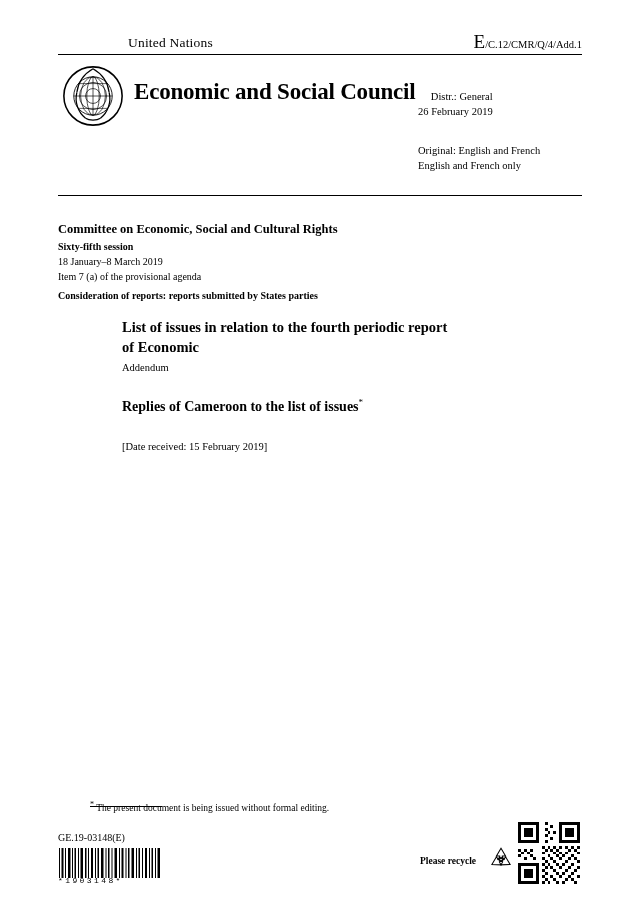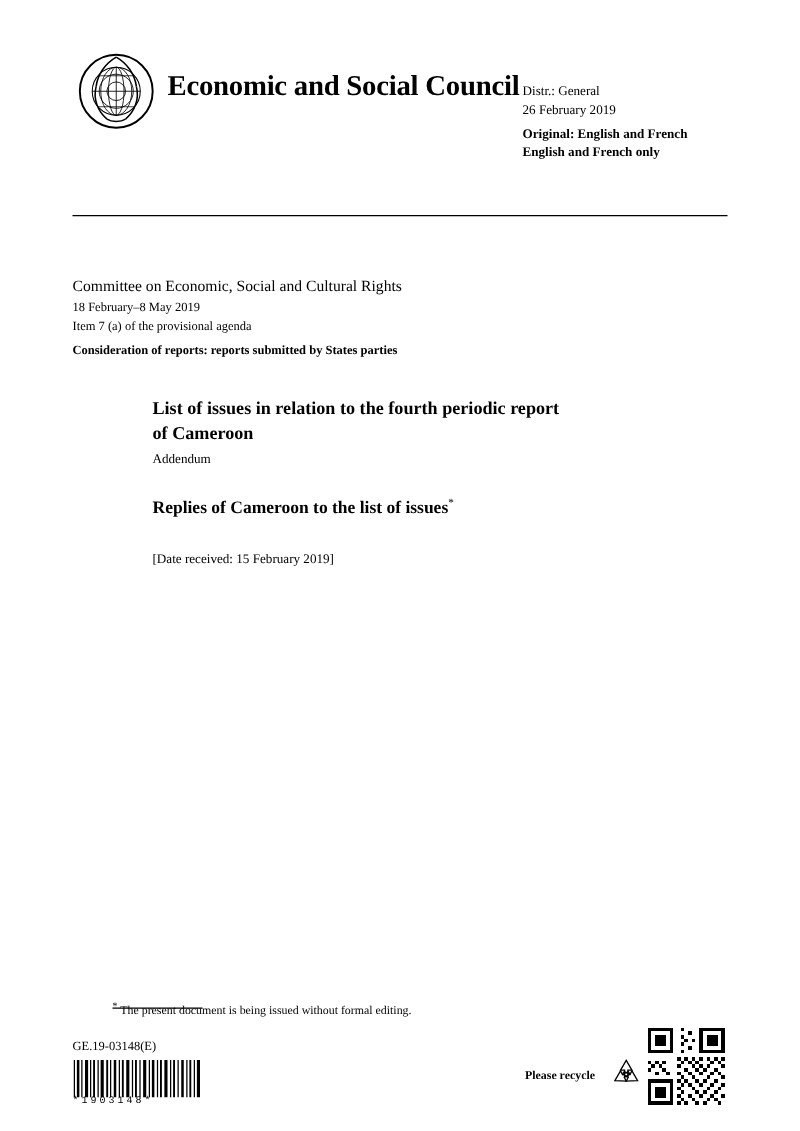--- a/index.html
+++ b/index.html
@@ -78,42 +78,42 @@
     font-family: "Liberation Serif", serif;
     letter-spacing: -0.2px;
   }
 
   .distr-block {
     position: absolute;
     left: 360px;
     top: 34px;
     font-size: 10.5px;
     line-height: 1.45;
+    text-align: right;
   }
   .orig-block {
     position: absolute;
     left: 360px;
-    top: 68px;
+    top: 88px;
     font-size: 10.5px;
     line-height: 1.45;
-    font-weight: bold;
   }
 
   
   .committee {
     position: absolute;
     left: 58px;
     top: 220px;
     width: 524px;
     font-size: 10.5px;
     line-height: 1.5;
   }
   .committee .l1 {
     font-size: 12.5px;
-    font-weight: normal;
+    font-weight: bold;
   }
   .committee .l2 { font-weight: bold; font-size: 10px; }
   .committee .l3 { font-size: 10px; }
   .committee .l4 { font-size: 10px; }
   .committee .l5 { font-weight: bold; font-size: 10px; margin-top: 4px; font-family: Liberation Serif, serif; }
   .committee .l6 { font-weight: bold; font-size: 10px; }
 
   
   .title-block {
     position: absolute;
@@ -206,20 +206,26 @@
     width: 62px;
     height: 62px;
   }
 </style>
 </head>
 <body>
 
 <div class="page">
 
   <div class="masthead">
+    <div class="masthead-top">
+      <div class="un-name">United Nations</div>
+      <div class="symbol">
+        <span class="big-e">E</span><span>/C.12/CMR/Q/4/Add.1</span>
+      </div>
+    </div>
 
     <div class="masthead-body">
 
       <svg class="emblem" viewBox="0 0 100 100">
         <circle cx="50" cy="50" r="47" fill="none" stroke="#000" stroke-width="2.5"></circle>
         <circle cx="50" cy="50" r="31" fill="none" stroke="#000" stroke-width="1.4"></circle>
         <circle cx="50" cy="50" r="22" fill="none" stroke="#000" stroke-width="1.1"></circle>
         <circle cx="50" cy="50" r="12" fill="none" stroke="#000" stroke-width="1.1"></circle>
         <ellipse cx="50" cy="50" rx="10" ry="31" fill="none" stroke="#000" stroke-width="1.1"></ellipse>
         <ellipse cx="50" cy="50" rx="20" ry="31" fill="none" stroke="#000" stroke-width="1.1"></ellipse>
@@ -245,29 +251,30 @@
 
       <div class="orig-block">
         <div>Original: English and French</div>
         <div>English and French only</div>
       </div>
     </div>
   </div>
 
   <div class="committee">
     <div class="l1">Committee on Economic, Social and Cultural Rights</div>
-    <div class="l3">18 February–8 May 2019</div>
+    <div class="l2">Sixty-fifth session</div>
+    <div class="l3">18 January–8 March 2019</div>
     <div class="l4">Item 7 (a) of the provisional agenda</div>
     <div class="l5">Consideration of reports: reports submitted by States parties</div>
   </div>
 
   <div class="title-block">
     <div class="doc-title">
       <div>List of issues in relation to the fourth periodic report</div>
-      <div>of Cameroon</div>
+      <div>of Economic</div>
     </div>
     <div class="addendum">Addendum</div>
     <div class="replies">
       <span>Replies of Cameroon to the list of issues</span><span class="star">*</span>
     </div>
     <div class="date-received">[Date received: 15 February 2019]</div>
   </div>
 
   <div class="footnote-rule"></div>
   <div class="footnote">

